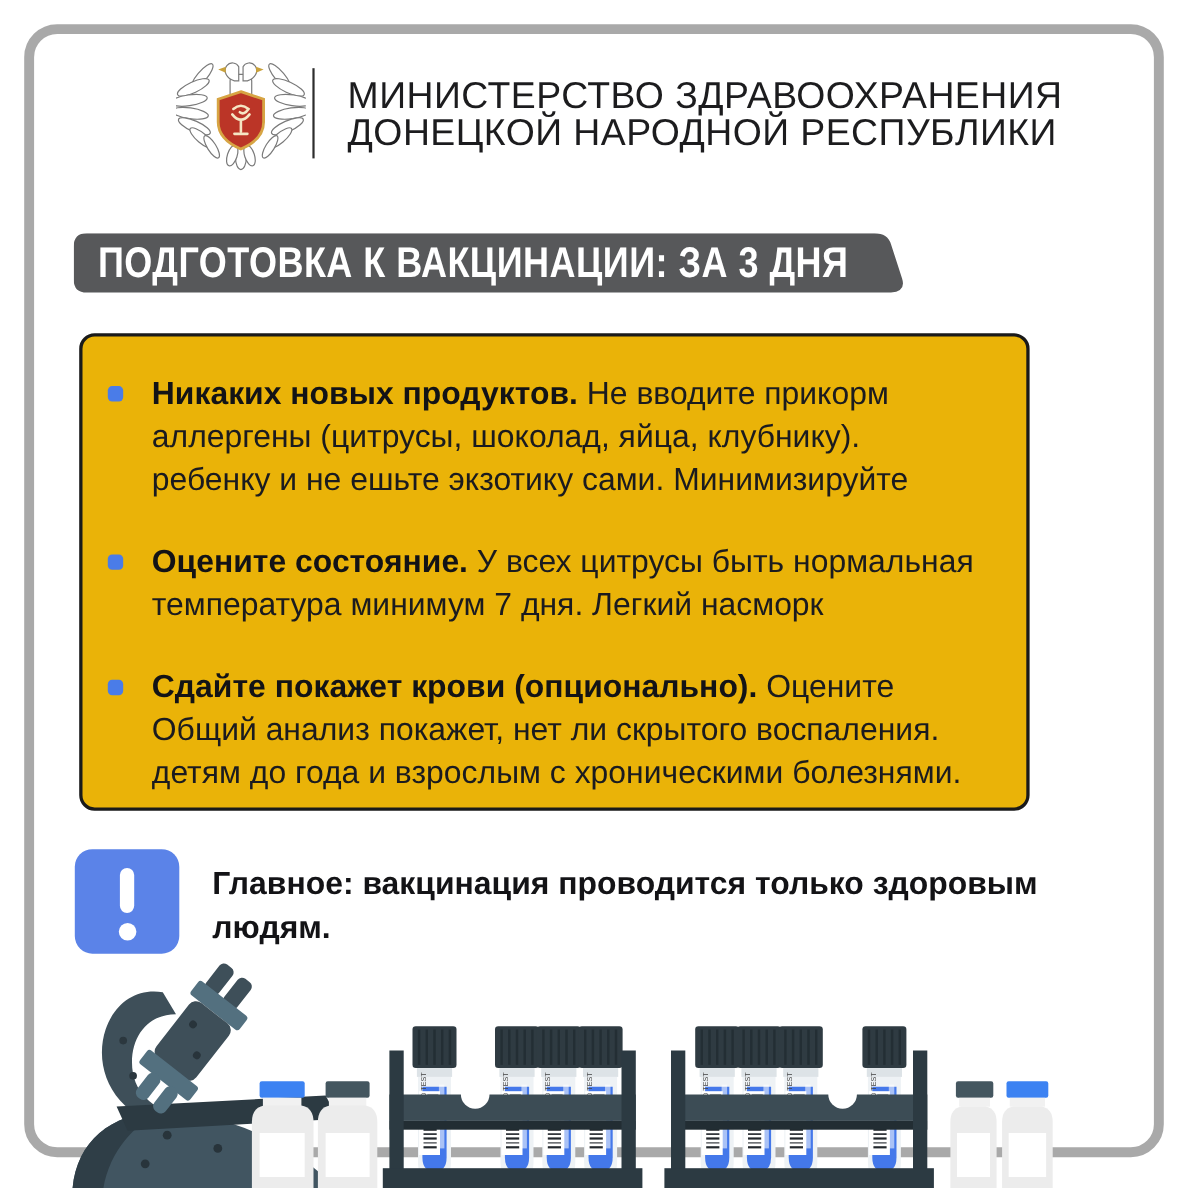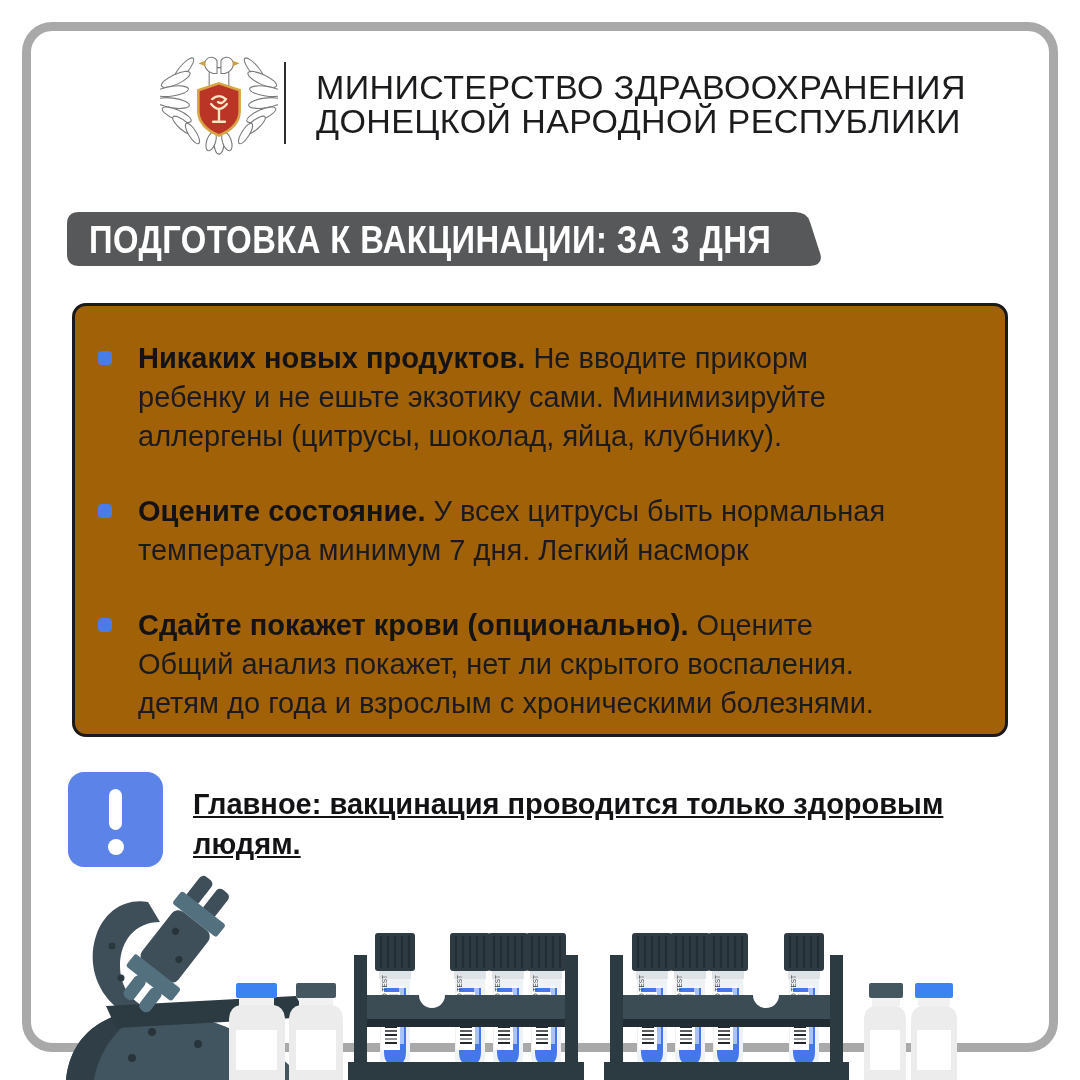--- a/index.html
+++ b/index.html
@@ -25,38 +25,38 @@
   
   .banner{position:absolute;left:67px;top:212px;width:775px;height:38px;z-index:3;}
   .banner svg{position:absolute;left:0;top:0;}
   .banner-text{
     position:absolute;left:22px;top:0;height:54px;line-height:55px;white-space:nowrap;
     font-size:39px;font-weight:bold;color:#ffffff;letter-spacing:0.5px;
     transform:scaleX(0.84);transform-origin:0 50%;
   }
   
   .box{
-    position:absolute;left:72px;top:303px;width:936px;height:434px;box-sizing:border-box;
-    border:3px solid #1a1a1a;border-radius:14px;background:#a16207;z-index:3;
+    position:absolute;left:72px;top:303px;width:864px;height:434px;box-sizing:border-box;
+    border:3px solid #1a1a1a;border-radius:14px;background:#eab308;z-index:3;
     padding:33px 20px 0 23px;
   }
   .item{display:flex;margin-bottom:36px;}
   .bullet{flex:none;width:14px;height:14px;border-radius:4px;background:#4a7ce8;margin-top:12px;}
   .itext{margin-left:26px;font-size:29px;line-height:39px;color:#1b1b1f;}
   .itext b{font-weight:bold;color:#131316;}
   
   .callout-icon{
     position:absolute;left:68px;top:772px;width:95px;height:95px;border-radius:16px;
     background:#5b83e8;z-index:3;
   }
   .excl-bar{position:absolute;left:41px;top:17px;width:13px;height:41px;border-radius:7px;background:#fff;}
   .excl-dot{position:absolute;left:39.5px;top:67px;width:16px;height:16px;border-radius:50%;background:#fff;}
   .callout-text{
     position:absolute;left:193px;top:784px;width:850px;z-index:3;
-    font-size:29px;line-height:40px;font-weight:bold;color:#131316;text-decoration:underline;
+    font-size:29px;line-height:40px;font-weight:bold;color:#131316;
   }
   
   .illu{position:absolute;left:0;top:860px;width:1080px;height:220px;z-index:2;}
 </style>
 </head>
 <body>
 
 <div class="frame"></div>
 
 <div class="hdr">
@@ -102,22 +102,22 @@
   </svg>
   <div class="banner-text">ПОДГОТОВКА К ВАКЦИНАЦИИ: ЗА 3 ДНЯ</div>
 </div>
 
 <div class="box">
 
   <div class="item">
     <span class="bullet"></span>
     <div class="itext">
       <div><b>Никаких новых продуктов.</b> <span>Не вводите прикорм</span></div>
+      <div>аллергены (цитрусы, шоколад, яйца, клубнику).</div>
       <div>ребенку и не ешьте экзотику сами. Минимизируйте</div>
-      <div>аллергены (цитрусы, шоколад, яйца, клубнику).</div>
     </div>
   </div>
 
   <div class="item">
     <span class="bullet"></span>
     <div class="itext">
       <div><b>Оцените состояние.</b> <span>У всех цитрусы быть нормальная</span></div>
       <div>температура минимум 7 дня. Легкий насморк</div>
     </div>
   </div>

